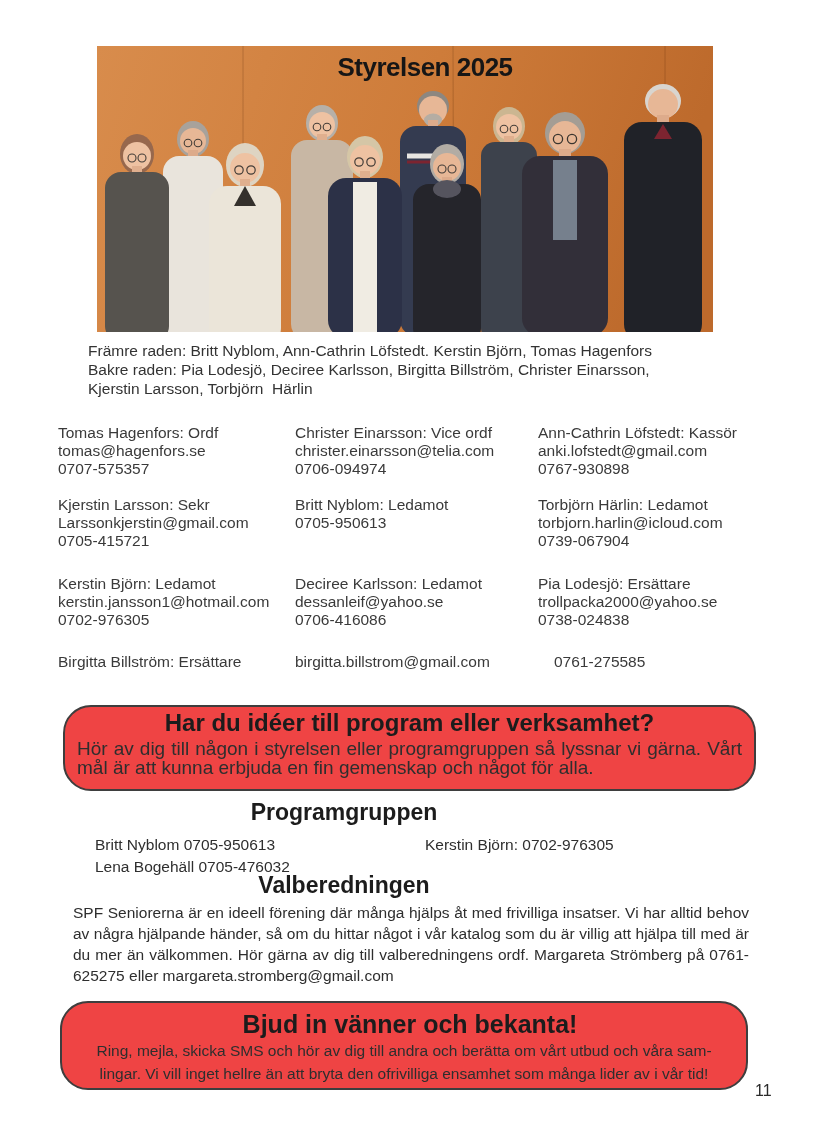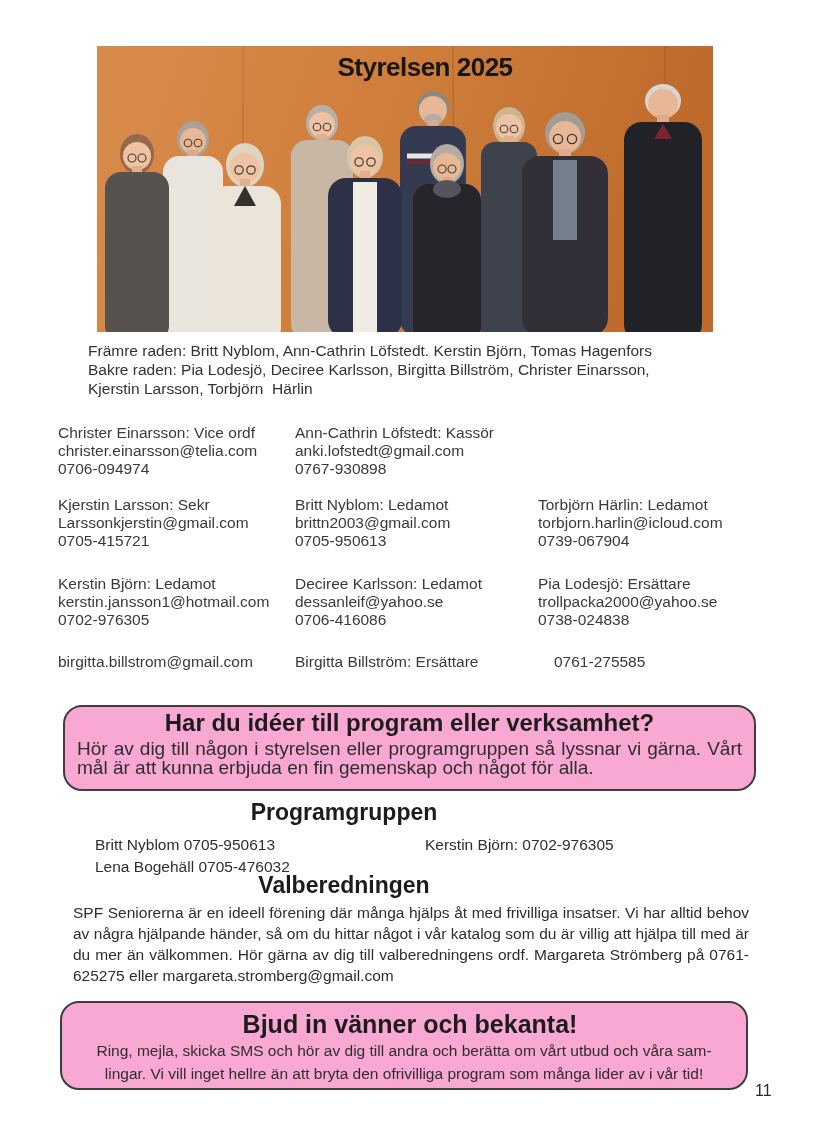--- a/index.html
+++ b/index.html
@@ -26,21 +26,21 @@
   .board{position:absolute;left:58px;top:424px;width:710px;font-size:15.5px;line-height:18px;color:#3a3a3a;}
   .board-row{display:grid;grid-template-columns:237px 243px 1fr;}
   .board-row.r1{margin-bottom:18px;}
   .board-row.r2{margin-bottom:25px;}
   .board-row.r3{margin-bottom:24px;}
   .board-cell div{white-space:nowrap;}
   .board-last{display:grid;grid-template-columns:237px 243px 1fr;}
   .board-last .phone{padding-left:16px;}
   
   .gbox{
-    position:absolute;background:#f9a8d4;border:2px solid #3e3e3e;border-radius:19px;
+    position:absolute;background:#ef4444;border:2px solid #3e3e3e;border-radius:28px;
     box-sizing:border-box;
   }
   #idea-box{left:63px;top:705px;width:693px;height:86px;}
   #idea-box .gbox-title{margin-top:1px;text-align:center;font-size:24px;font-weight:bold;color:#1c1c1c;line-height:30px;}
   #idea-box .gbox-body{padding:2px 12px 0 12px;font-size:19px;line-height:18.5px;text-align:justify;color:#2e2e2e;}
   #invite-box{left:60px;top:1001px;width:688px;height:89px;}
   #invite-box .gbox-title{margin-top:6px;text-align:center;font-size:25px;font-weight:bold;color:#1c1c1c;line-height:30px;padding-left:12px;}
   #invite-box .gbox-body{font-size:15.5px;line-height:23px;text-align:center;color:#2e2e2e;}
   #invite-box .gbox-body div{white-space:nowrap;}
   
@@ -186,39 +186,43 @@
 
   <div class="caption">
     <div>Främre raden: Britt Nyblom, Ann-Cathrin Löfstedt. Kerstin Björn, Tomas Hagenfors</div>
     <div>Bakre raden: Pia Lodesjö, Deciree Karlsson, Birgitta Billström, Christer Einarsson,</div>
     <div>Kjerstin Larsson, Torbjörn  Härlin</div>
   </div>
 
   <div class="board">
     <div class="board-row r1">
       <div class="board-cell">
+        <div>Tomas Hagenfors: Ordf</div>
+        <div>tomas@hagenfors.se</div>
+        <div>0707-575357</div>
+      </div>
+      <div class="board-cell">
         <div>Christer Einarsson: Vice ordf</div>
         <div>christer.einarsson@telia.com</div>
         <div>0706-094974</div>
       </div>
       <div class="board-cell">
         <div>Ann-Cathrin Löfstedt: Kassör</div>
         <div>anki.lofstedt@gmail.com</div>
         <div>0767-930898</div>
       </div>
     </div>
     <div class="board-row r2">
       <div class="board-cell">
         <div>Kjerstin Larsson: Sekr</div>
         <div>Larssonkjerstin@gmail.com</div>
         <div>0705-415721</div>
       </div>
       <div class="board-cell">
         <div>Britt Nyblom: Ledamot</div>
-        <div>brittn2003@gmail.com</div>
         <div>0705-950613</div>
       </div>
       <div class="board-cell">
         <div>Torbjörn Härlin: Ledamot</div>
         <div>torbjorn.harlin@icloud.com</div>
         <div>0739-067904</div>
       </div>
     </div>
     <div class="board-row r3">
       <div class="board-cell">
@@ -231,22 +235,22 @@
         <div>dessanleif@yahoo.se</div>
         <div>0706-416086</div>
       </div>
       <div class="board-cell">
         <div>Pia Lodesjö: Ersättare</div>
         <div>trollpacka2000@yahoo.se</div>
         <div>0738-024838</div>
       </div>
     </div>
     <div class="board-last">
+      <div>Birgitta Billström: Ersättare</div>
       <div>birgitta.billstrom@gmail.com</div>
-      <div>Birgitta Billström: Ersättare</div>
       <div class="phone">0761-275585</div>
     </div>
   </div>
 
   <div class="gbox" id="idea-box">
     <div class="gbox-title">Har du idéer till program eller verksamhet?</div>
     <div class="gbox-body">Hör av dig till någon i styrelsen eller programgruppen så lyssnar vi gärna. Vårt mål är att kunna erbjuda en fin gemenskap och något för alla.</div>
   </div>
 
   <div class="section-heading" id="heading-program">Programgruppen</div>
@@ -256,19 +260,19 @@
     <div>Lena Bogehäll 0705-476032</div>
   </div>
 
   <div class="section-heading" id="heading-valberedning">Valberedningen</div>
   <div class="nomination-body">SPF Seniorerna är en ideell förening där många hjälps åt med frivilliga insatser.  Vi har alltid behov av några hjälpande händer, så om du hittar något i vår katalog som du är villig att hjälpa till med är du mer än välkommen. Hör gärna av dig till valberedningens ordf. Margareta Strömberg på 0761-625275 eller margareta.stromberg@gmail.com</div>
 
   <div class="gbox" id="invite-box">
     <div class="gbox-title">Bjud in vänner och bekanta!</div>
     <div class="gbox-body">
       <div>Ring, mejla, skicka SMS och hör av dig till andra och berätta om vårt utbud och våra sam-</div>
-      <div>lingar. Vi vill inget hellre än att bryta den ofrivilliga program som många lider av i vår tid!</div>
+      <div>lingar. Vi vill inget hellre än att bryta den ofrivilliga ensamhet som många lider av i vår tid!</div>
     </div>
   </div>
 
   <div class="page-number">11</div>
 
 </div>
 
 </body></html>

